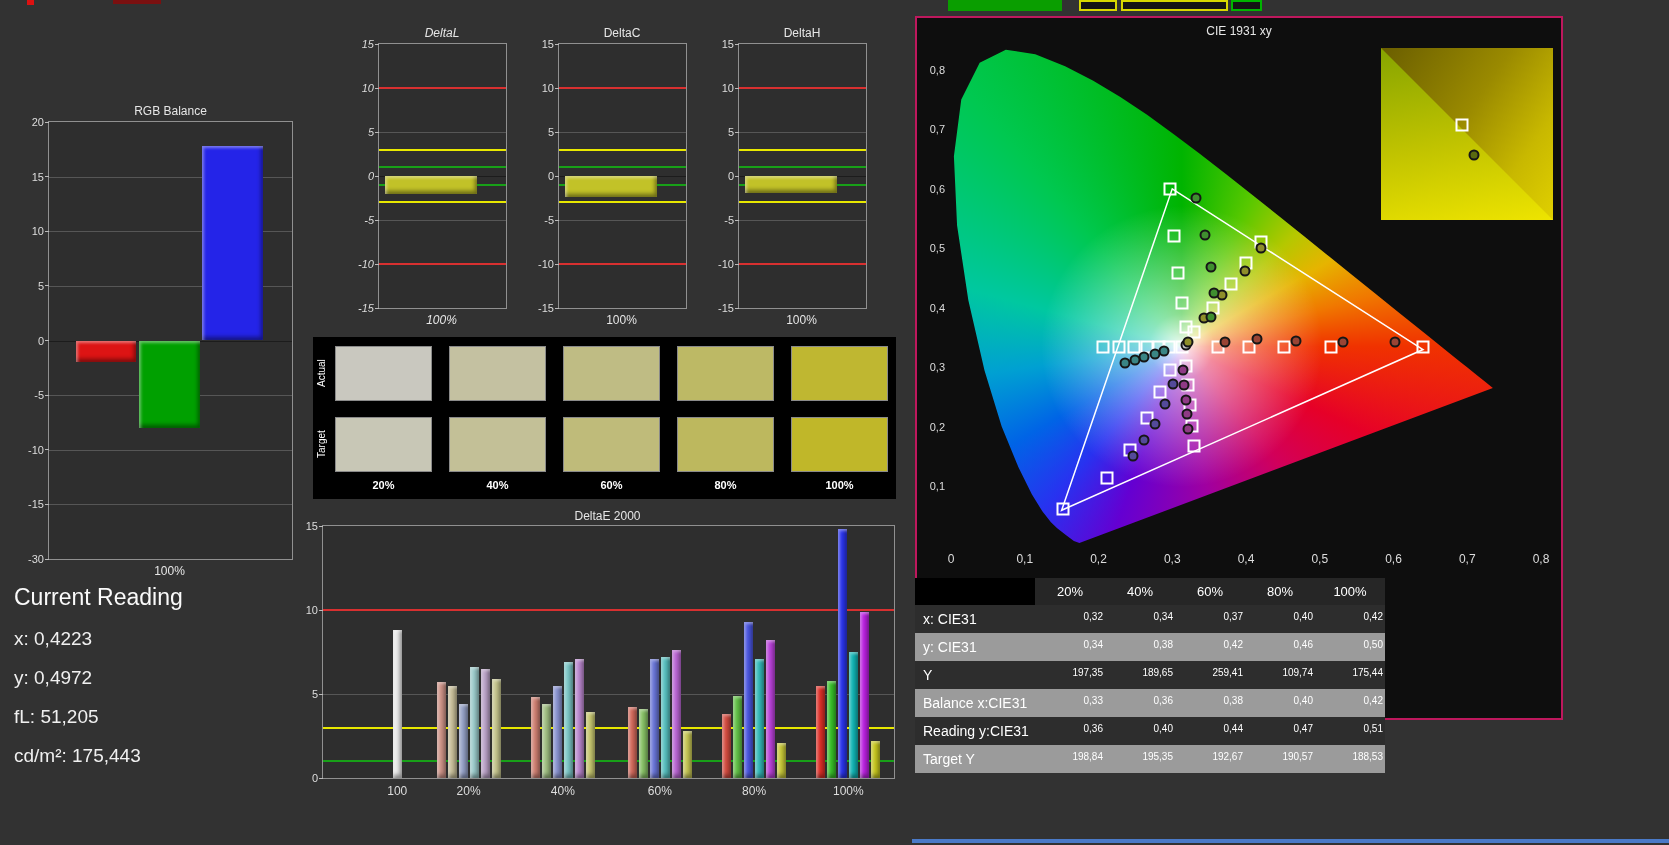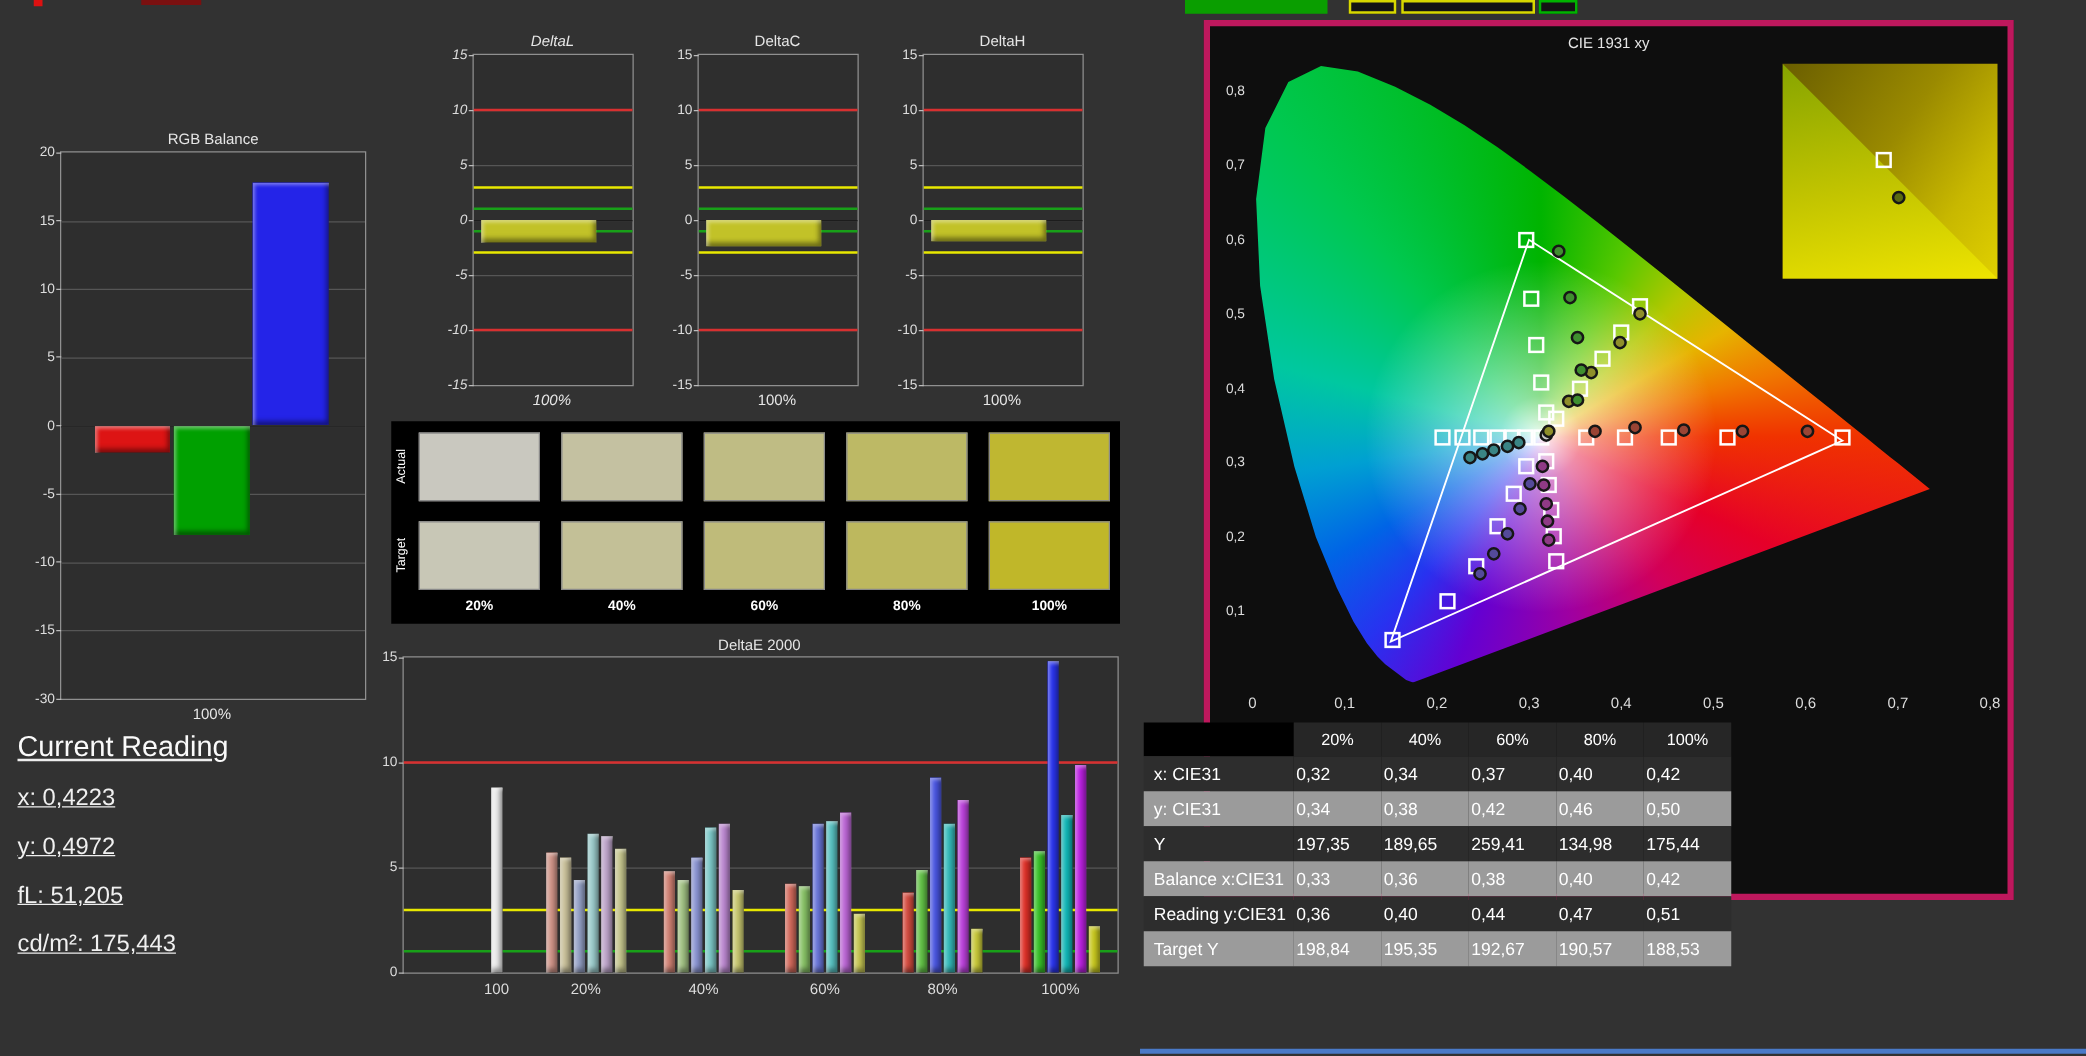--- a/index.html
+++ b/index.html
@@ -7,21 +7,21 @@
   .page-title{position:absolute;left:20px;top:22px;font-size:33px;font-weight:normal;color:#fafafa;letter-spacing:.5px;}
   .chartbox{position:absolute;}
   .ctitle{position:absolute;text-align:center;font-size:12px;color:#e6e6e6;}
   .plot{position:absolute;background:#2e2e2e;border:1px solid #909090;}
   .xlab{position:absolute;text-align:center;font-size:12px;color:#e6e6e6;}
   .hline{position:absolute;left:0;right:0;height:1px;}
   .ytick{position:absolute;font-size:11px;color:#ddd;transform:translate(-100%,-50%);white-space:nowrap;}
   .xtick{position:absolute;font-size:12px;color:#ddd;transform:translateX(-50%);white-space:nowrap;}
   .bar{position:absolute;box-shadow:inset 2px 2px 3px rgba(255,255,255,.4), inset -2px -3px 4px rgba(0,0,0,.45);}
   
-  #cie-panel{position:absolute;left:915px;top:16px;width:648px;height:704px;background:#0e0e0e;border:5px solid #be185d;box-sizing:border-box;margin-left:48px;}
+  #cie-panel{position:absolute;left:915px;top:16px;width:648px;height:704px;background:#0e0e0e;border:2px solid #be185d;box-sizing:border-box;}
   #cie-title{position:absolute;left:0;top:6px;width:100%;text-align:center;font-size:12px;color:#e6e6e6;}
   #plot-cie{position:absolute;left:34px;top:28px;width:590px;height:500px;}
   .horseshoe{position:absolute;inset:0;
     clip-path:polygon(21.76% 99.4%,20.83% 98.98%,19.58% 97.89%,18% 96.46%,16.94% 95.25%,15.51% 93.12%,13.7% 89.67%,11.41% 84.2%,8.59% 76.11%,5.68% 64.88%,2.94% 50.87%,1.03% 35.9%,0.49% 22.05%,1.74% 10.69%,4.86% 3.33%,9.29% 0.74%,14.28% 1.64%,19.34% 4.06%,24.11% 6.95%,28.7% 10.2%,33.23% 13.77%,37.7% 17.58%,42.16% 21.56%,46.64% 25.65%,51.09% 29.81%,55.51% 33.96%,59.85% 38.07%,64.06% 42.07%,68.1% 45.9%,71.9% 49.5%,75.36% 52.8%,78.38% 55.65%,81.03% 58.17%,83.23% 60.24%,85.01% 61.94%,86.44% 63.3%,87.58% 64.37%,89.25% 65.96%,90.38% 67.02%,91.84% 68.42%);}
   #hs-color{background:conic-gradient(from 0deg at 39.1% 60.1%,
     #00b400 0deg,#58c800 25deg,#b4c800 45deg,#e6b400 60deg,#f07800 75deg,#f03200 90deg,
     #e60028 115deg,#d2005a 140deg,#a000a0 170deg,#6400d2 200deg,#2832f0 220deg,
     #0064e6 240deg,#00a0d2 262deg,#00c8a0 285deg,#00c850 320deg,#00b400 360deg);}
   #hs-glow{background:radial-gradient(circle at 39.1% 60.1%,rgba(255,255,255,.95) 0%,rgba(255,255,255,.55) 7%,rgba(255,255,255,0) 30%);}
   #gamut-svg{position:absolute;inset:0;width:100%;height:100%;}
@@ -35,25 +35,25 @@
   
   #swatch-panel{position:absolute;left:313px;top:337px;width:583px;height:162px;background:#000;}
   .swatch{position:absolute;border:1px solid #8a8a8a;box-sizing:border-box;}
   .swrow-label{position:absolute;writing-mode:vertical-rl;transform:rotate(180deg);font-size:10px;color:#fff;text-align:center;width:14px;}
   .swcol-label{position:absolute;font-size:11px;font-weight:bold;color:#fff;text-align:center;}
   
   #results-table{position:absolute;left:915px;top:578px;display:grid;grid-template-columns:120px repeat(5,70px);}
   .th{background:#262626;color:#fff;font-size:13px;padding:6px 2px;text-align:center;}
   .corner{background:#000;}
   .tl{text-align:left;padding:6px 2px 6px 8px;font-size:14px;}
-  .tv{text-align:left;padding:6px 2px;font-size:14px;}
+  .tv{text-align:right;padding:6px 2px;font-size:10px;}
   .row-dark{background:#2d2d2d;color:#fff;}
   .row-gray{background:#9b9b9b;color:#fff;}
   
-  #current-reading{position:absolute;left:14px;top:584px;text-decoration:underline;}
+  #current-reading{position:absolute;left:14px;top:584px;}
   #cr-title{font-size:23px;color:#fafafa;}
   .cr-line{font-size:19px;color:#f0f0f0;margin-top:17px;}
 </style>
 </head>
 <body>
 
 <div id="root">
 
 
   <div class="chartbox" style="left:10px;top:104px;width:285px;height:478px;">
@@ -384,21 +384,21 @@
       <div class="tl row-gray">y: CIE31</div>
       <div class="tv row-gray">0,34</div>
       <div class="tv row-gray">0,38</div>
       <div class="tv row-gray">0,42</div>
       <div class="tv row-gray">0,46</div>
       <div class="tv row-gray">0,50</div>
       <div class="tl row-dark">Y</div>
       <div class="tv row-dark">197,35</div>
       <div class="tv row-dark">189,65</div>
       <div class="tv row-dark">259,41</div>
-      <div class="tv row-dark">134,98</div>
+      <div class="tv row-dark">109,74</div>
       <div class="tv row-dark">175,44</div>
       <div class="tl row-gray">Balance x:CIE31</div>
       <div class="tv row-gray">0,33</div>
       <div class="tv row-gray">0,36</div>
       <div class="tv row-gray">0,38</div>
       <div class="tv row-gray">0,40</div>
       <div class="tv row-gray">0,42</div>
       <div class="tl row-dark">Reading y:CIE31</div>
       <div class="tv row-dark">0,36</div>
       <div class="tv row-dark">0,40</div>

